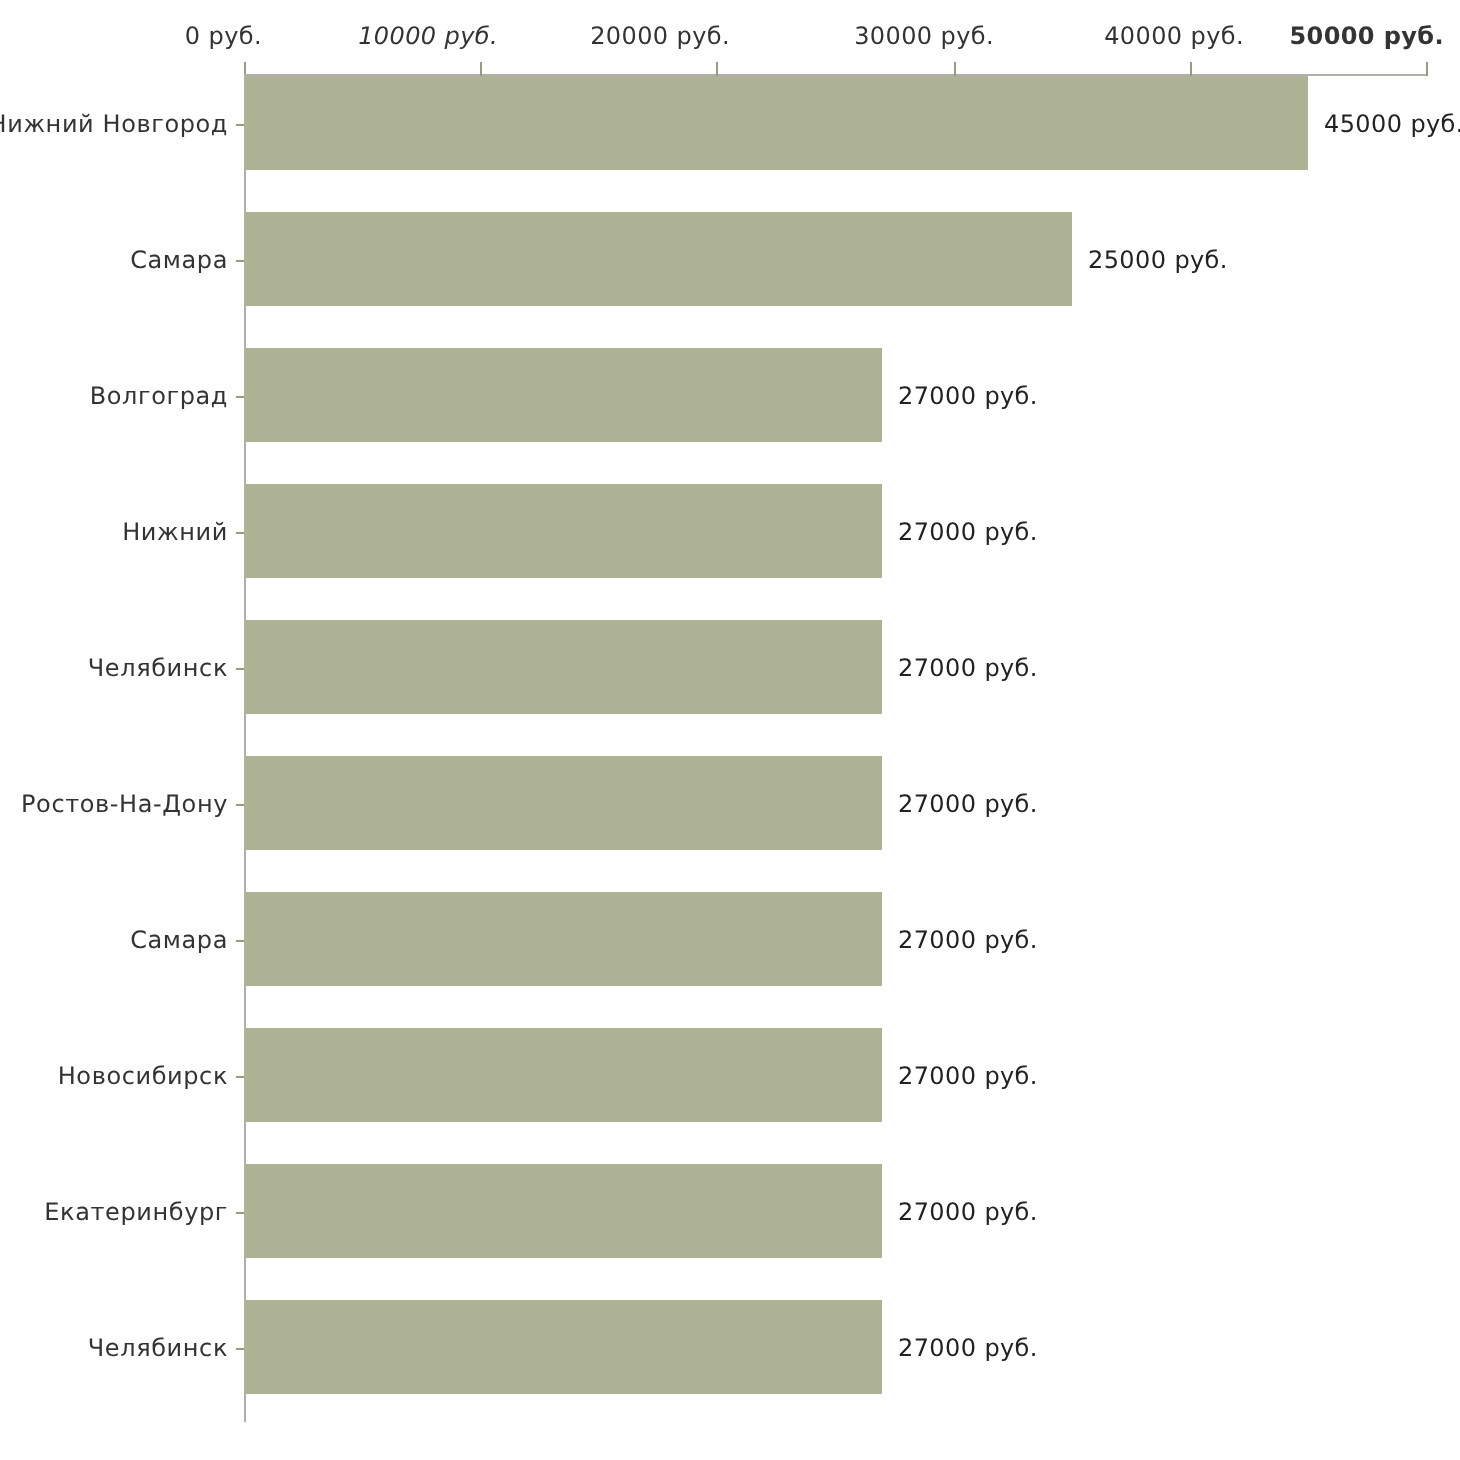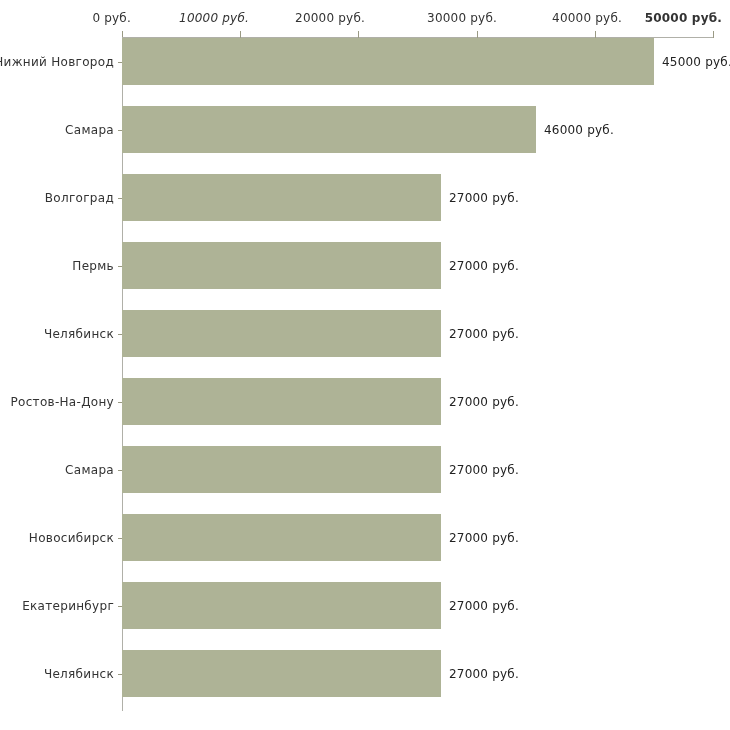--- a/index.html
+++ b/index.html
@@ -136,21 +136,21 @@
       <div class="cat-label-wrap" style="top: 62px;">
         <div class="cat-label">Нижний Новгород</div>
       </div>
       <div class="cat-label-wrap" style="top: 130px;">
         <div class="cat-label">Самара</div>
       </div>
       <div class="cat-label-wrap" style="top: 198px;">
         <div class="cat-label">Волгоград</div>
       </div>
       <div class="cat-label-wrap" style="top: 266px;">
-        <div class="cat-label">Пермь</div>
+        <div class="cat-label">Нижний</div>
       </div>
       <div class="cat-label-wrap" style="top: 334px;">
         <div class="cat-label">Челябинск</div>
       </div>
       <div class="cat-label-wrap" style="top: 402px;">
         <div class="cat-label">Ростов-На-Дону</div>
       </div>
       <div class="cat-label-wrap" style="top: 470px;">
         <div class="cat-label">Самара</div>
       </div>
@@ -172,21 +172,21 @@
       <div class="bar" style="left: 122px; top: 242px; width: 319px; height: 47px; background: rgb(174, 179, 150);"></div>
       <div class="bar" style="left: 122px; top: 310px; width: 319px; height: 47px; background: rgb(174, 179, 150);"></div>
       <div class="bar" style="left: 122px; top: 378px; width: 319px; height: 47px; background: rgb(174, 179, 150);"></div>
       <div class="bar" style="left: 122px; top: 446px; width: 319px; height: 47px; background: rgb(174, 179, 150);"></div>
       <div class="bar" style="left: 122px; top: 514px; width: 319px; height: 47px; background: rgb(174, 179, 150);"></div>
       <div class="bar" style="left: 122px; top: 582px; width: 319px; height: 47px; background: rgb(174, 179, 150);"></div>
       <div class="bar" style="left: 122px; top: 650px; width: 319px; height: 47px; background: rgb(174, 179, 150);"></div>
     </div>
   <div id="bar-values">
       <div class="bar-value" style="left: 662px; top: 62px;">45000 руб.</div>
-      <div class="bar-value" style="left: 544px; top: 130px;">46000 руб.</div>
+      <div class="bar-value" style="left: 544px; top: 130px;">25000 руб.</div>
       <div class="bar-value" style="left: 449px; top: 198px;">27000 руб.</div>
       <div class="bar-value" style="left: 449px; top: 266px;">27000 руб.</div>
       <div class="bar-value" style="left: 449px; top: 334px;">27000 руб.</div>
       <div class="bar-value" style="left: 449px; top: 402px;">27000 руб.</div>
       <div class="bar-value" style="left: 449px; top: 470px;">27000 руб.</div>
       <div class="bar-value" style="left: 449px; top: 538px;">27000 руб.</div>
       <div class="bar-value" style="left: 449px; top: 606px;">27000 руб.</div>
       <div class="bar-value" style="left: 449px; top: 674px;">27000 руб.</div>
     </div>
 

